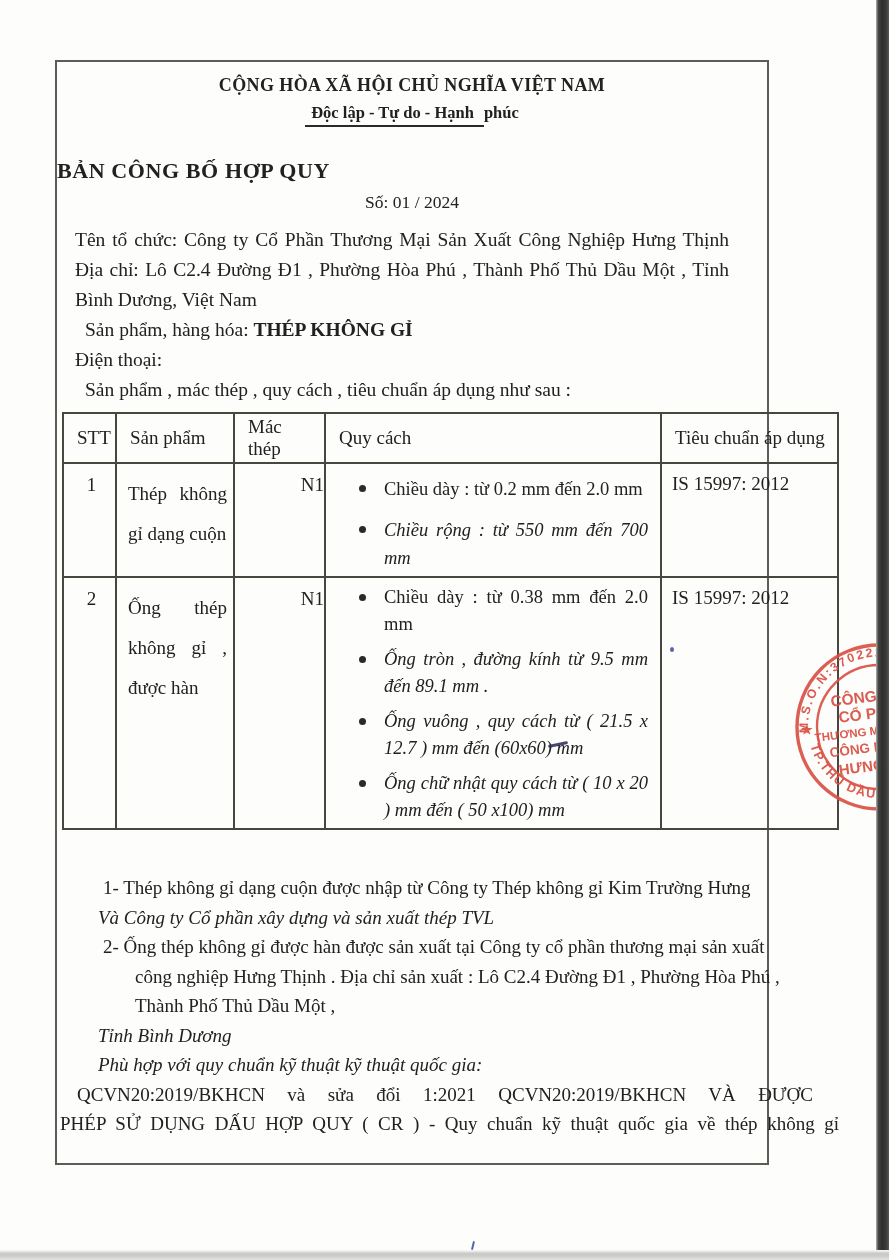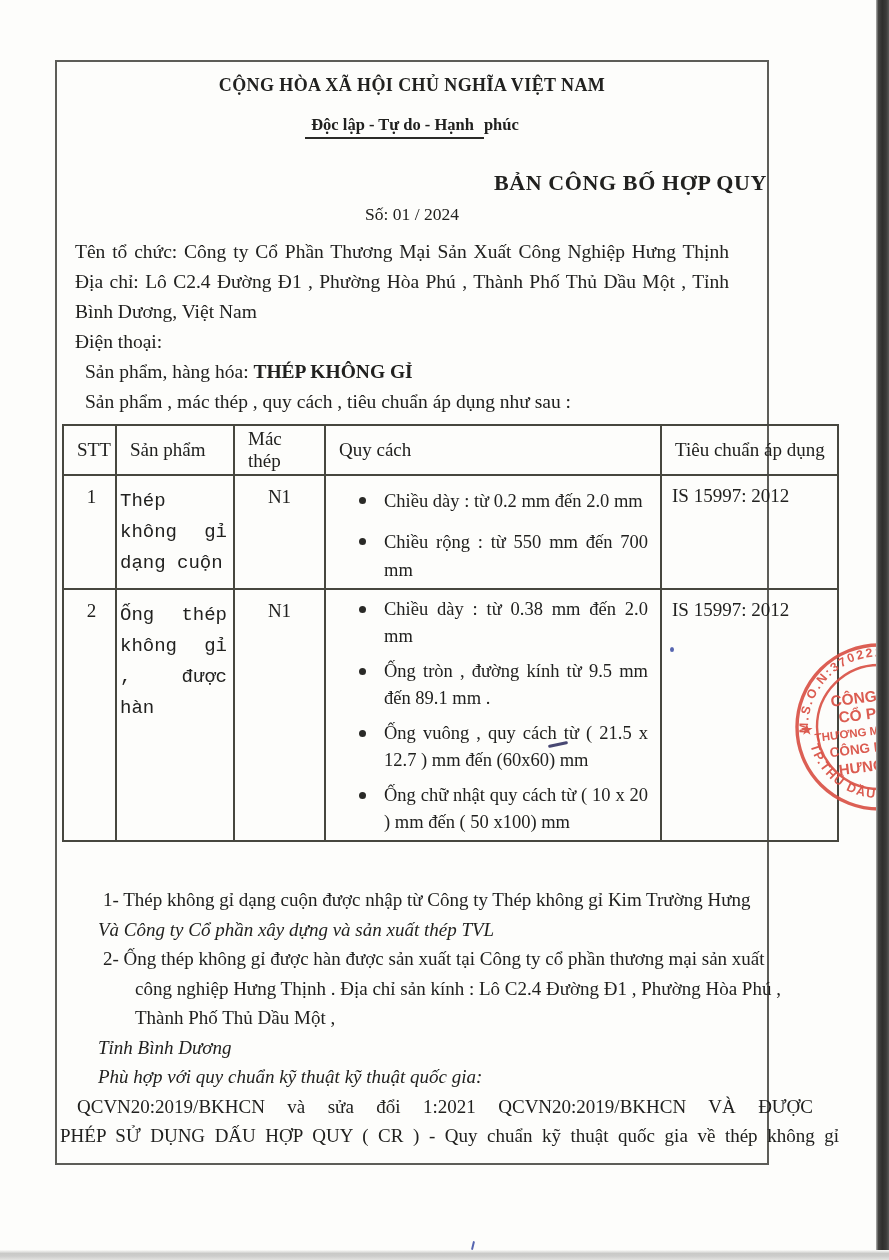--- a/index.html
+++ b/index.html
@@ -9,43 +9,43 @@
     background:#fdfdfb;
     font-family:"Liberation Serif","DejaVu Serif",serif;
     color:#21211f;
     overflow:hidden;
   }
   .page-border{
     position:absolute; left:55px; top:60px; width:714px; height:1105px;
     border:2px solid #5d5d58;
   }
   .republic{ margin-top:13px; text-align:center; font-weight:bold; font-size:18px; letter-spacing:.4px; }
-  .motto-wrap{ text-align:center; margin-top:19px; font-weight:bold; font-size:16.5px; }
+  .motto-wrap{ text-align:center; margin-top:7px; font-weight:bold; font-size:16.5px; }
   .motto-u{ display:inline-block; border-bottom:2px solid #2a2a27; padding:0 10px 2px 6px; }
-  .doc-title{ margin-top:31px; text-align:right; font-weight:bold; font-size:22px; letter-spacing:.6px; }
+  .doc-title{ margin-top:31px; text-align:left; font-weight:bold; font-size:22px; letter-spacing:.6px; }
   .doc-number{ margin-top:8px; text-align:center; font-size:17.5px; }
   .body-line{ margin-left:18px; margin-right:38px; font-size:19.5px; line-height:30px; }
   .stretch{ text-align:justify; text-align-last:justify; }
   .indent{ margin-left:28px; }
   .mt{ margin-top:12px; }
 
   table.spec{
     margin:7px 0 0 5px; border-collapse:collapse; table-layout:fixed; width:775px;
     font-size:19px;
   }
   table.spec th, table.spec td{ border:2px solid #47473f; vertical-align:top; font-weight:normal; }
   table.spec th{ height:45px; vertical-align:middle; text-align:left; padding:2px 6px 2px 13px; }
   th.c-stt, td.c-stt{ text-align:center; padding-left:4px; }
   td.c-stt{ padding-top:10px; }
-  td.c-prod{ padding:10px 6px 4px 3px; text-align:justify; line-height:31px;font-family:Liberation Mono, monospace; }
-  td.c-grade{ text-align:center; padding-top:10px; }
+  td.c-prod{ padding:10px 6px 4px 11px; text-align:justify; line-height:40px; }
+  td.c-grade{ text-align:right; padding-top:10px; }
   td.c-spec{ padding:6px 12px 4px 58px; }
   td.c-spec ul{ list-style:none; font-size:18.5px; }
   td.c-spec li{ position:relative; line-height:27px; text-align:justify; }
-  td.c-spec li + li{ margin-top:8px; }
+  td.c-spec li + li{ margin-top:8px;font-style:italic; }
   td.c-spec ul.roomy li{ line-height:28px; }
   td.c-spec ul.roomy li + li{ margin-top:13px; }
   td.c-spec ul.roomy{ padding-top:5px; }
   td.c-spec li::before{
     content:""; position:absolute; left:-25px; top:10px;
     width:7px; height:7px; border-radius:50%; background:#2a2a27;
   }
   td.c-std{ padding:9px 4px 2px 10px; }
   tr.r1{ height:94px; } tr.r2{ height:236px; }
 
@@ -77,22 +77,22 @@
 
   <div class="republic">CỘNG HÒA XÃ HỘI CHỦ NGHĨA VIỆT NAM</div>
   <div class="motto-wrap"><span class="motto-u">Độc lập - Tự do - Hạnh</span><span>phúc</span></div>
 
   <div class="doc-title">BẢN CÔNG BỐ HỢP QUY</div>
   <div class="doc-number">Số: 01 / 2024</div>
 
   <div class="body-line stretch mt">Tên tổ chức: Công ty Cổ Phần Thương Mại Sản Xuất Công Nghiệp Hưng Thịnh</div>
   <div class="body-line stretch">Địa chỉ: Lô C2.4 Đường Đ1 , Phường Hòa Phú , Thành Phố Thủ Dầu Một , Tỉnh</div>
   <div class="body-line">Bình Dương, Việt Nam</div>
+  <div class="body-line indent"><span>Sản phẩm, hàng hóa: </span><b>THÉP KHÔNG GỈ</b></div>
   <div class="body-line">Điện thoại:</div>
-  <div class="body-line indent"><span>Sản phẩm, hàng hóa: </span><b>THÉP KHÔNG GỈ</b></div>
   <div class="body-line indent">Sản phẩm , mác thép , quy cách , tiêu chuẩn áp dụng như sau :</div>
 
   <table class="spec">
     <colgroup>
       <col style="width:53px">
         <col style="width:118px">
         <col style="width:91px">
         <col style="width:336px">
         <col style="width:177px">
     </colgroup>
@@ -132,21 +132,21 @@
         </td>
         <td class="c-std">IS 15997: 2012</td>
       </tr>
     </tbody>
   </table>
 
   <div class="notes">
     <div class="n-hang">1-  Thép không gỉ dạng cuộn được nhập từ Công ty Thép không gỉ Kim Trường Hưng</div>
     <div class="n-left">Và Công ty Cổ phần xây dựng và sản xuất thép TVL</div>
     <div class="n-hang">2-  Ống thép không gỉ được hàn được sản xuất tại Công ty cổ phần thương mại sản xuất</div>
-    <div class="n-deep">công nghiệp Hưng Thịnh . Địa chỉ sản kính : Lô C2.4 Đường Đ1 , Phường Hòa Phú ,</div>
+    <div class="n-deep">công nghiệp Hưng Thịnh . Địa chỉ sản xuất : Lô C2.4 Đường Đ1 , Phường Hòa Phú ,</div>
     <div class="n-deep">Thành Phố Thủ Dầu Một ,</div>
     <div class="n-left">Tỉnh Bình Dương</div>
     <div class="n-left">Phù hợp với quy chuẩn kỹ thuật kỹ thuật quốc gia:</div>
     <div class="n-j1 stretch">QCVN20:2019/BKHCN và sửa đổi 1:2021 QCVN20:2019/BKHCN VÀ ĐƯỢC</div>
     <div class="n-j2 stretch">PHÉP SỬ DỤNG DẤU HỢP QUY ( CR ) -  Quy chuẩn kỹ thuật quốc gia về thép không gỉ</div>
   </div>
 </div>
 
 <svg class="stamp-svg" width="119" height="240" viewBox="770 608 119 240" xmlns="http://www.w3.org/2000/svg">
   <g fill="none" stroke="#d94f43" opacity="0.9">

